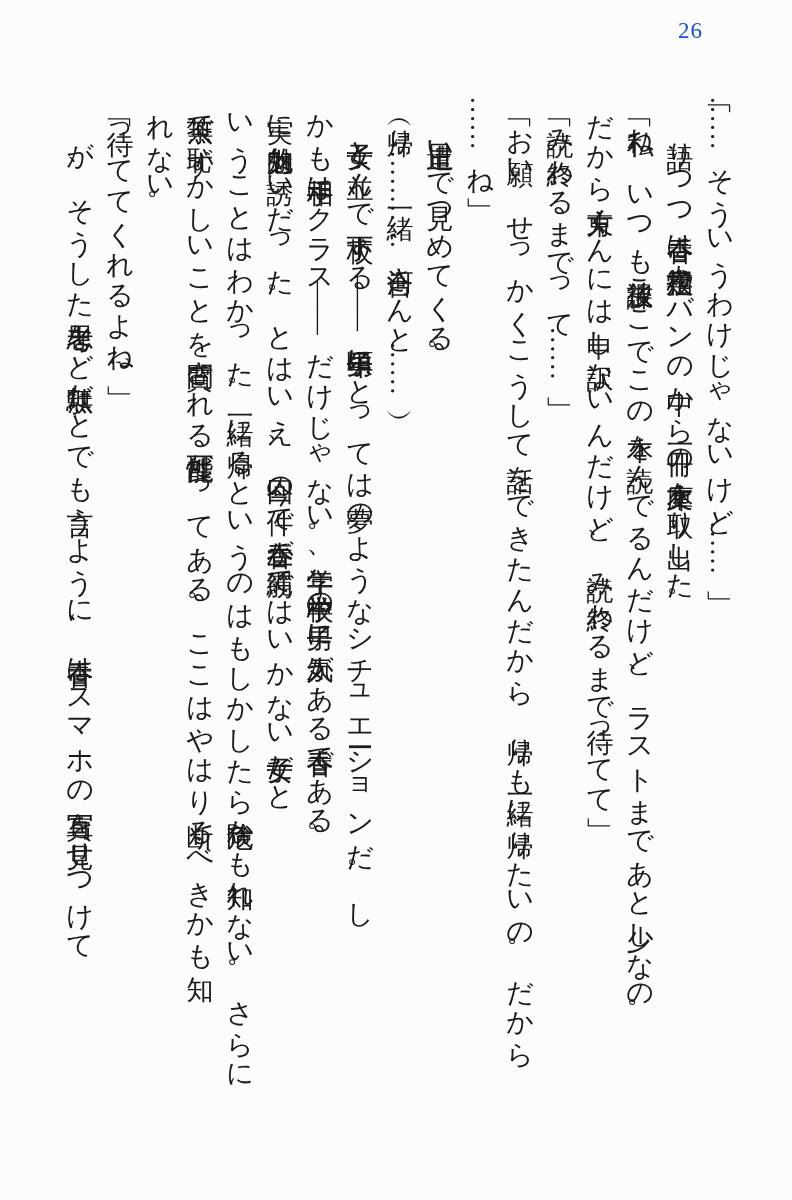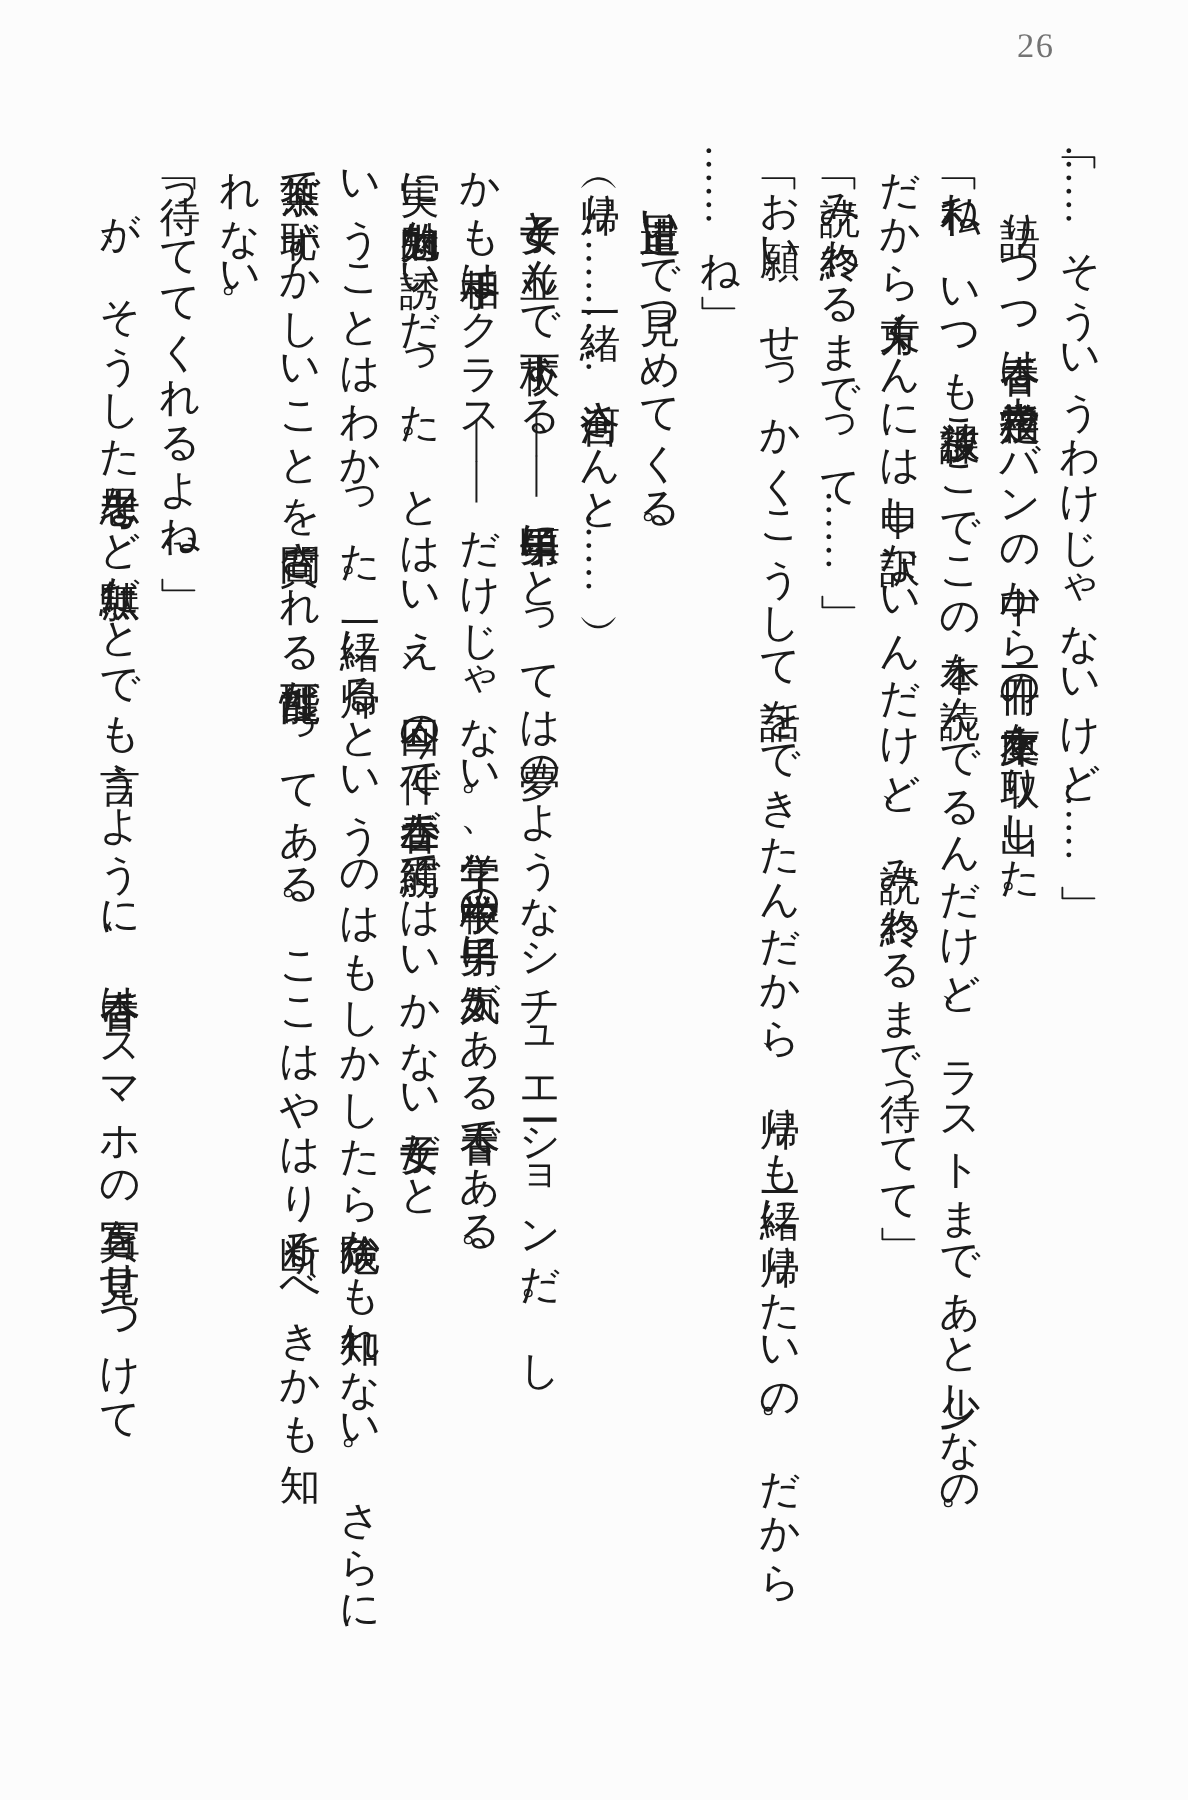--- a/index.html
+++ b/index.html
@@ -17,21 +17,21 @@
     background: #fcfcfc;
     font-family: "Liberation Serif", "DejaVu Serif", serif;
     color: #1b1b1b;
   }
   .page-number {
     position: absolute;
     top: 18px;
     left: 678px;
     font-size: 23px;
     letter-spacing: 1px;
-    color: #737373;
+    color: #1d4ed8;
   }
   .text-body {
     position: absolute;
     top: 96px;
     right: 52px;
     height: 1072px;
     writing-mode: vertical-rl;
     text-orientation: mixed;
     font-size: 27px;
     line-height: 40px;

